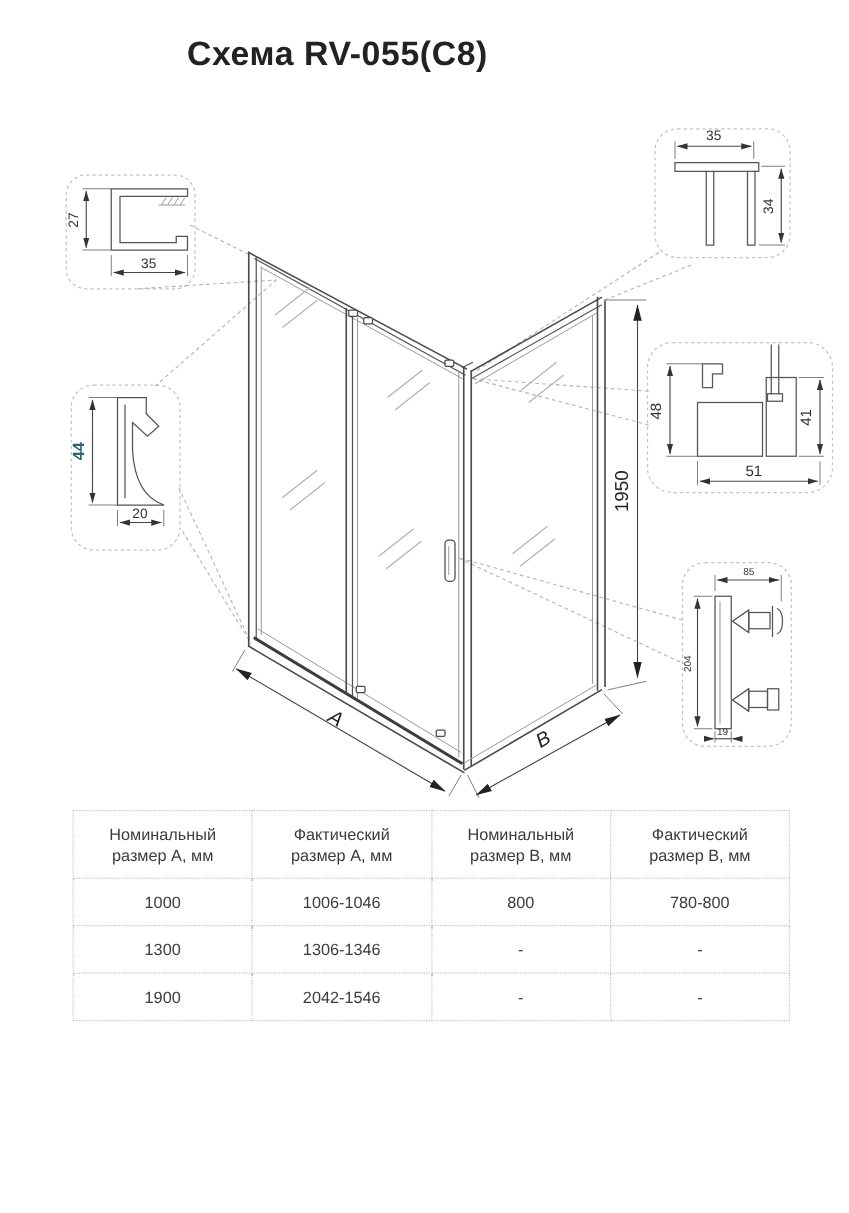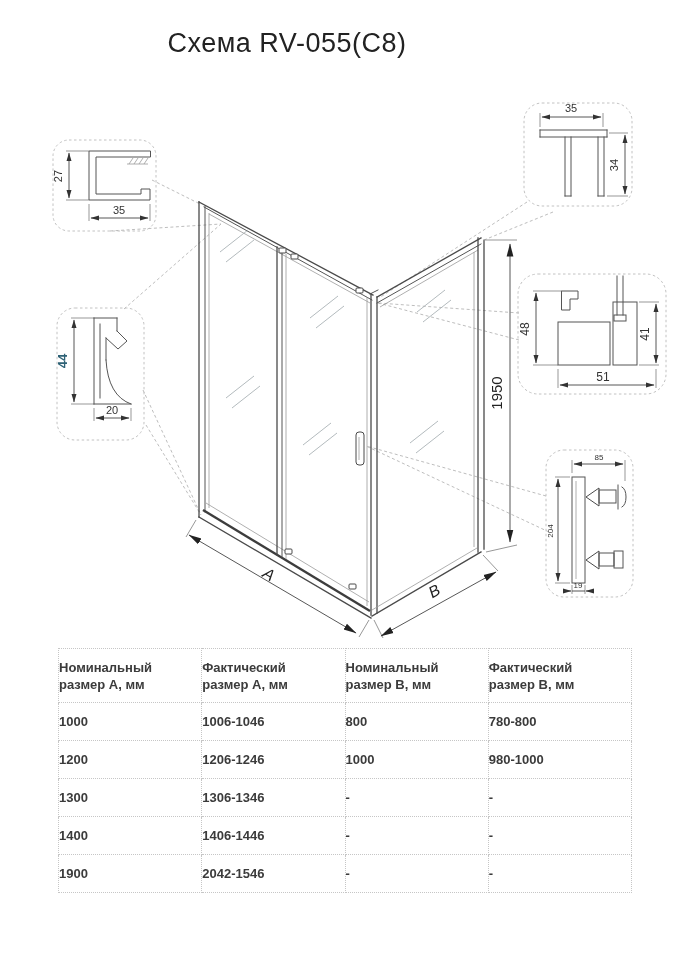--- a/index.html
+++ b/index.html
@@ -1,22 +1,22 @@
 <!DOCTYPE html>
 <html><head>
 <meta charset="utf-8">
 <style>
   html,body{margin:0;padding:0;background:#fff;}
   .page{
     position:relative;width:679px;height:970px;background:#fff;overflow:hidden;
     font-family:"Liberation Sans", sans-serif;color:#3b3b3b;
   }
   .title{
-    position:absolute;left:17px;top:28px;width:540px;margin:0;
-    text-align:center;font-size:27px;font-weight:normal;color:#222;
+    position:absolute;left:0;top:28px;width:540px;margin:0;
+    text-align:center;font-size:27px;font-weight:bold;color:#222;
     letter-spacing:0.5px;
   }
   .drawing{position:absolute;left:0;top:0;width:679px;height:650px;}
 
   
   .fl{stroke:#4a4a4a;stroke-width:1.3;fill:none;stroke-linecap:square;}
   .fl2{stroke:#555;stroke-width:1;fill:none;stroke-linecap:square;}
   .thin{stroke:#9a9a9a;stroke-width:0.8;fill:none;}
   .track{stroke:#3d3d3d;stroke-width:2.4;fill:none;}
   .dim{stroke:#444;stroke-width:0.9;fill:none;}
@@ -32,22 +32,22 @@
   .dtxtTeal{font-family:"Liberation Sans",sans-serif;font-size:13px;font-weight:bold;}
   .dtxtSm{fill:#333;font-family:"Liberation Sans",sans-serif;font-size:8px;}
 
   
   .size-table{
     position:absolute;left:58px;top:648px;width:574px;
     border-collapse:collapse;table-layout:fixed;
     font-size:13px;color:#3b3b3b;
   }
   .size-table th,.size-table td{
-    border:1px dotted #c6c6c6;text-align:left;vertical-align:middle;
-    font-weight:bold;padding:0;
+    border:1px dotted #c6c6c6;text-align:center;vertical-align:middle;
+    font-weight:normal;padding:0;
   }
   .size-table th{height:53px;line-height:17px;}
   .size-table td{height:37px;}
   .size-table th span{display:block;}
 </style>
 </head>
 <body>
 
 <div class="page">
 
@@ -261,34 +261,22 @@
       </tr>
     </thead>
     <tbody>
       <tr>
         <td>1000</td>
         <td>1006-1046</td>
         <td>800</td>
         <td>780-800</td>
       </tr>
       <tr>
-        <td>1200</td>
-        <td>1206-1246</td>
-        <td>1000</td>
-        <td>980-1000</td>
-      </tr>
-      <tr>
         <td>1300</td>
         <td>1306-1346</td>
-        <td>-</td>
-        <td>-</td>
-      </tr>
-      <tr>
-        <td>1400</td>
-        <td>1406-1446</td>
         <td>-</td>
         <td>-</td>
       </tr>
       <tr>
         <td>1900</td>
         <td>2042-1546</td>
         <td>-</td>
         <td>-</td>
       </tr>
     </tbody>

